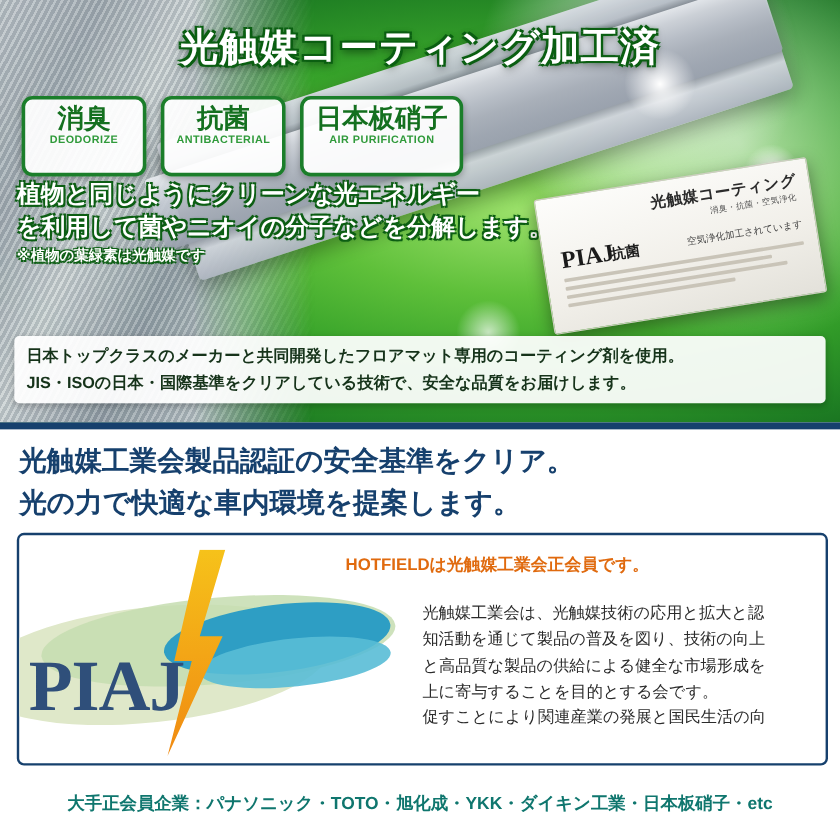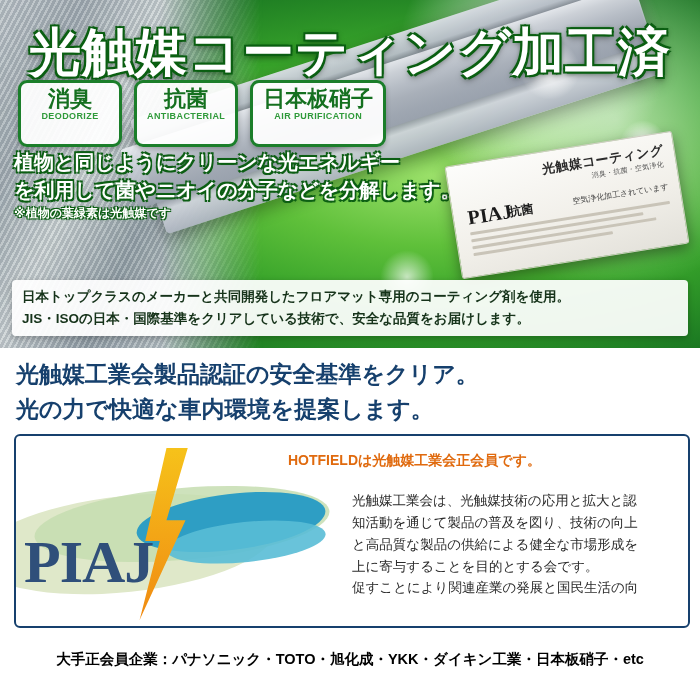--- a/index.html
+++ b/index.html
@@ -44,21 +44,21 @@
   .top .mat-edge2{
     position:absolute;left:120px;top:150px;width:540px;height:62px;
     transform:rotate(-18deg);transform-origin:0 0;
     background:linear-gradient(180deg,#eceff3 0%, #c6ccd5 40%, #9aa2ae 100%);
     border-radius:3px;opacity:.9;
   }
   .sparkle{position:absolute;background:radial-gradient(circle,#fff 0%,rgba(255,255,255,0) 70%);border-radius:50%;}
 
   .headline{
     position:absolute;left:0;top:18px;width:700px;text-align:center;
-    font-size:52px;font-weight:bold;color:#ffffff;letter-spacing:1px;
+    font-size:32px;font-weight:bold;color:#ffffff;letter-spacing:1px;
     text-shadow:
       0 0 4px #0b5f12, 2px 2px 0 #0b5f12, -2px 2px 0 #0b5f12,
       2px -2px 0 #0b5f12, -2px -2px 0 #0b5f12, 0 3px 7px rgba(0,0,0,.5);
     white-space:nowrap;
     font-family:Liberation Serif, serif;
   }
 
   .badges{position:absolute;left:18px;top:80px;display:flex;gap:12px;}
   .badge{
     background:rgba(255,255,255,.93);
@@ -103,21 +103,21 @@
     position:absolute;left:12px;top:280px;width:676px;height:56px;
     background:rgba(255,255,255,.93);border-radius:4px;
     display:flex;flex-direction:column;justify-content:center;padding:0 10px;
     box-sizing:border-box;box-shadow:0 2px 6px rgba(0,0,0,.25);
   }
   .whitebox div{font-size:13.5px;color:#16331a;font-weight:bold;line-height:1.62;white-space:nowrap;}
 
   .divider{position:absolute;left:0;top:352px;width:700px;height:6px;background:#16406d;}
 
   
-  .bottom{position:absolute;left:0;top:348px;width:700px;height:342px;background:#ffffff;}
+  .bottom{position:absolute;left:0;top:358px;width:700px;height:342px;background:#ffffff;}
   .bhead{position:absolute;left:16px;top:10px;}
   .bhead div{
     font-size:23px;font-weight:bold;color:#16406d;line-height:1.52;white-space:nowrap;
     font-family:"Liberation Serif","DejaVu Serif",serif;
   }
 
   .card{
     position:absolute;left:14px;top:86px;width:672px;height:190px;
     border:2px solid #16406d;border-radius:6px;background:#ffffff;overflow:hidden;
   }
@@ -136,21 +136,21 @@
     position:absolute;left:8px;top:92px;font-size:60px;font-weight:bold;color:#2f4f7a;
     font-family:"Liberation Serif","DejaVu Serif",serif;letter-spacing:-1px;
   }
   .card .rtitle{
     position:absolute;left:272px;top:16px;font-size:14px;font-weight:bold;color:#e06a0e;white-space:nowrap;
   }
   .card .rtext{position:absolute;left:336px;top:54px;width:320px;}
   .card .rtext div{font-size:13.5px;color:#2b2b2b;line-height:1.62;white-space:nowrap;}
 
   .footer{position:absolute;left:0;top:302px;width:700px;text-align:center;}
-  .footer span{font-size:14.5px;font-weight:bold;color:#000000;white-space:nowrap;}
+  .footer span{font-size:14.5px;font-weight:bold;color:#0f766e;white-space:nowrap;}
 </style>
 </head>
 <body>
 
 <div class="page">
 
   <div class="top">
     <div class="carpet-tex"></div>
     <div class="mat-edge"></div>
     <div class="mat-edge2"></div>

